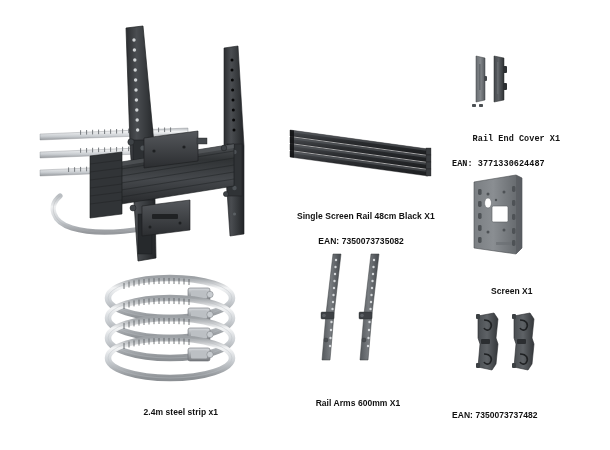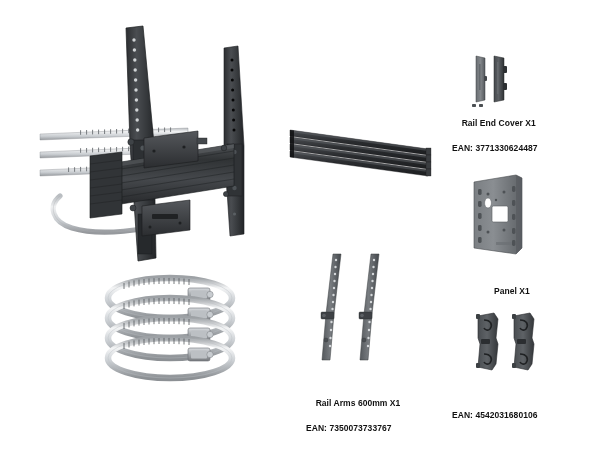--- a/index.html
+++ b/index.html
@@ -240,20 +240,24 @@
         </g>
         <g>
           <path d="M2,33 L140,52 L140,58 L2,39 Z" fill="url(#rb)" stroke="#141517" stroke-width="0.4"></path>
           <path d="M2,33 L140,52 L140,54 L2,35 Z" fill="#5d6165" opacity="0.5"></path>
           <rect x="138" y="51" width="5" height="7" fill="#3a3d40" stroke="#141517" stroke-width="0.3"></rect>
         </g>
         <path d="M2,12 L2,39 L6,39.5 L6,12.5 Z" fill="#0f1012" opacity="0.85"></path>
       </g>
     </svg>
   </div>
+  <div class="caption cap-center" style="left:281px; top:197px; width:160px;">
+    <span>Single Screen Rail 48cm Black X1</span>
+    <span class="ean">EAN: 7350073735082</span>
+  </div>
 
   <div class="part" style="left:466px; top:52px;">
     <svg width="60" height="58" viewBox="0 0 60 58">
       <defs>
         <linearGradient id="ecA" x1="0" y1="0" x2="1" y2="0">
           <stop offset="0%" stop-color="#6b6f73"></stop>
           <stop offset="50%" stop-color="#83878b"></stop>
           <stop offset="100%" stop-color="#55595d"></stop>
         </linearGradient>
         <linearGradient id="ecB" x1="0" y1="0" x2="1" y2="0">
@@ -272,21 +276,21 @@
         <rect x="37" y="14" width="4" height="7" rx="1" fill="#2c2f32"></rect>
         <rect x="37" y="31" width="4" height="7" rx="1" fill="#2c2f32"></rect>
         <rect x="31" y="10" width="1.4" height="32" fill="#73777b" opacity="0.5"></rect>
       </g>
       <g>
         <rect x="6" y="52" width="4" height="3" rx="0.8" fill="#4b4f53"></rect>
         <rect x="13" y="52" width="4" height="3" rx="0.8" fill="#4b4f53"></rect>
       </g>
     </svg>
   </div>
-  <div class="caption cap-left" style="left:452px; top:104px; width:150px;">
+  <div class="caption cap-left" style="left:452px; top:120px; width:150px;font-family:Liberation Mono, monospace;">
     <span>Rail End Cover X1</span>
     <span class="ean">EAN: 3771330624487</span>
   </div>
 
   <div class="part" style="left:466px; top:172px;">
     <svg width="76" height="86" viewBox="0 0 76 86">
       <defs>
         <linearGradient id="panelGrad" x1="0" y1="0" x2="1" y2="0">
           <stop offset="0%" stop-color="#7b7f83"></stop>
           <stop offset="40%" stop-color="#8a8e92"></stop>
@@ -315,21 +319,21 @@
           <circle cx="22" cy="60" r="1.5"></circle>
             <circle cx="38" cy="58" r="1.5"></circle>
           <circle cx="30" cy="28" r="1.2"></circle>
         </g>
         <ellipse cx="22" cy="31" rx="3.4" ry="5" fill="#ffffff" stroke="#5c6064" stroke-width="0.5"></ellipse>
         <rect x="30" y="70" width="16" height="3" fill="#6b6f73" opacity="0.7"></rect>
       </g>
     </svg>
   </div>
   <div class="caption cap-center" style="left:452px; top:272px; width:110px;">
-    <span>Panel X1</span>
+    <span>Screen X1</span>
   </div>
 
   <div class="part" style="left:310px; top:252px;">
     <svg width="96" height="118" viewBox="0 0 96 118">
       <defs>
         <linearGradient id="taGrad" x1="0" y1="0" x2="1" y2="0">
           <stop offset="0%" stop-color="#55595d"></stop>
           <stop offset="45%" stop-color="#787c80"></stop>
           <stop offset="100%" stop-color="#44484c"></stop>
         </linearGradient>
@@ -371,21 +375,20 @@
             <circle cx="58" cy="94" r="1.2"></circle>
         </g>
         <rect x="49" y="60" width="13" height="7" rx="1" fill="#3e4145" stroke="#2a2d30" stroke-width="0.4"></rect>
         <circle cx="52" cy="63.5" r="1.8" fill="#5d6165"></circle>
         <circle cx="54" cy="88" r="2" fill="#4a4e52" stroke="#323538" stroke-width="0.4"></circle>
       </g>
     </svg>
   </div>
   <div class="caption cap-left" style="left:306px; top:384px; width:150px;">
     <span>Rail Arms 600mm X1</span>
-    <span class="ean">EAN: 7350073733767</span>
   </div>
 
   <div class="part" style="left:472px; top:310px;">
     <svg width="82" height="66" viewBox="0 0 82 66">
       <defs>
         <linearGradient id="clipGrad" x1="0" y1="0" x2="1" y2="0">
           <stop offset="0%" stop-color="#494d51"></stop>
           <stop offset="45%" stop-color="#5e6266"></stop>
           <stop offset="100%" stop-color="#34373a"></stop>
         </linearGradient>
@@ -402,21 +405,21 @@
         <path d="M42,6 L58,3 L62,9 L60,28 L62,34 L60,54 L56,60 L42,57 L44,34 L42,28 Z" fill="url(#clipGrad)" stroke="#26282b" stroke-width="0.6"></path>
         <path d="M48,10 C55,10 57,15 54,19 C52,21 49,20 48,18" fill="none" stroke="#1f2123" stroke-width="1.6"></path>
         <path d="M48,44 C55,44 57,49 54,53 C52,55 49,54 48,52" fill="none" stroke="#1f2123" stroke-width="1.6"></path>
         <rect x="45" y="29" width="9" height="5" rx="1" fill="#2b2e31"></rect>
         <rect x="40" y="53" width="4" height="5" rx="1" fill="#3c4043"></rect>
         <rect x="40" y="4" width="4" height="5" rx="1" fill="#3c4043"></rect>
       </g>
     </svg>
   </div>
   <div class="caption cap-left" style="left:452px; top:384px; width:158px;">
-    <span class="ean">EAN: 4542031680106</span>
+    <span class="ean">EAN: 7350073737482</span>
   </div>
 
   <div class="part" style="left:96px; top:272px;">
     <svg width="150" height="112" viewBox="0 0 150 112">
       <defs>
         <linearGradient id="bandGrad" x1="0" y1="0" x2="0" y2="1">
           <stop offset="0%" stop-color="#9da1a5"></stop>
           <stop offset="25%" stop-color="#f4f5f6"></stop>
           <stop offset="55%" stop-color="#cfd3d7"></stop>
           <stop offset="100%" stop-color="#8c9094"></stop>
@@ -526,14 +529,17 @@
             <path d="M93,67 L93,73"></path>
         </g>
         <g transform="translate(92,76)">
           <rect x="0" y="0" width="22" height="13" rx="2" fill="url(#screwGrad)" stroke="#6d7175" stroke-width="0.6"></rect>
           <rect x="3" y="2.5" width="16" height="8" rx="1" fill="#bcc0c4"></rect>
           <circle cx="22" cy="6.5" r="3.2" fill="#c8ccd0" stroke="#7a7e82" stroke-width="0.5"></circle>
         </g>
       </g>
     </svg>
   </div>
+  <div class="caption cap-center" style="left:106px; top:393px; width:140px;">
+    <span>2.4m steel strip x1</span>
+  </div>
 
 </div>
 
 </body></html>

